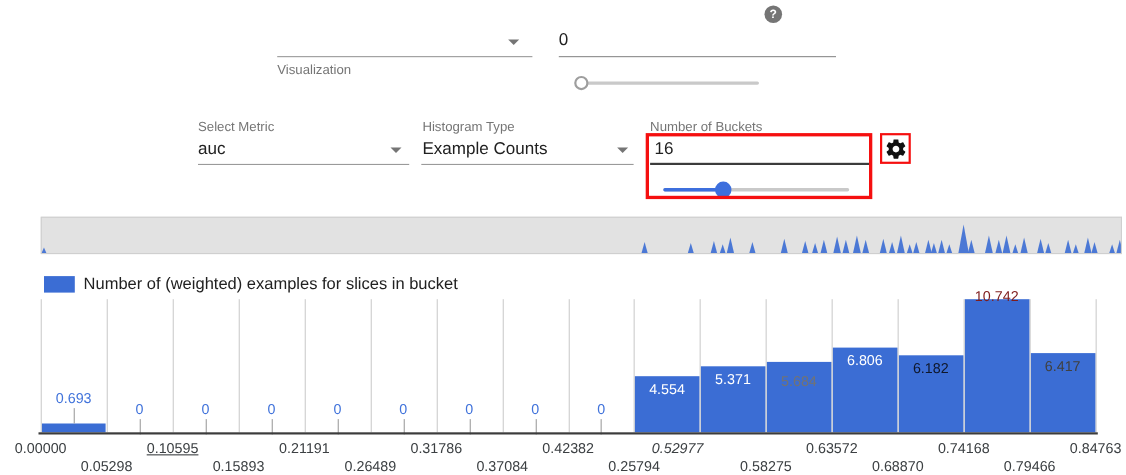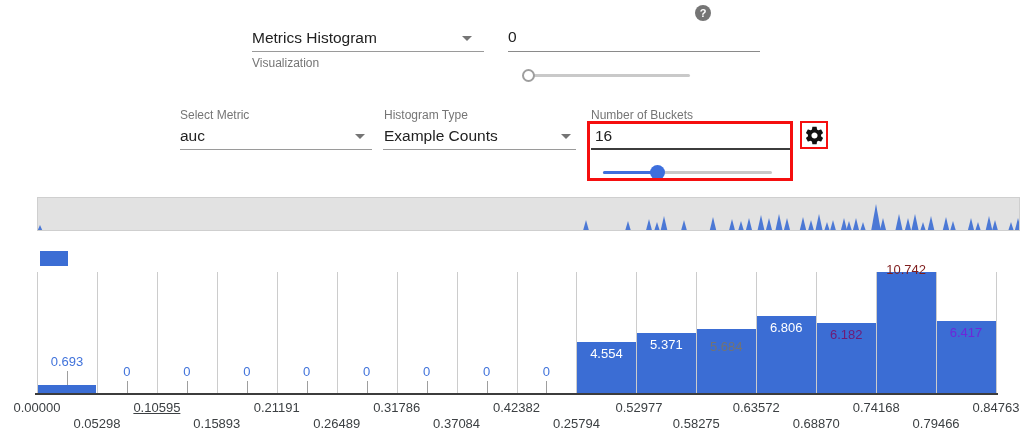--- a/index.html
+++ b/index.html
@@ -32,21 +32,20 @@
   .stem{position:absolute;width:1px;background:#9e9e9e;}
   .axis-line{position:absolute;height:2px;background:#3c3c3c;}
   .x-label{position:absolute;font-size:13px;color:#3c4043;text-align:center;width:80px;white-space:nowrap;}
 </style>
 </head>
 <body>
 
 <div class="stage">
 
   <div class="field-label" style="left:252px;top:10px;margin-top:46px;">Visualization</div>
-  <div class="field-value" style="left:252px;top:29px;">Metrics Histogram</div>
   <div class="dd-arrow" style="left:462px;top:36px;"></div>
   <div class="underline" style="left:252px;top:51px;width:232px;"></div>
 
   <div class="help-icon" style="left:695px;top:5px;">?</div>
   <div class="field-value" style="left:508px;top:28px;">0</div>
   <div class="underline" style="left:508px;top:51px;width:252px;background:#8a8a8a;"></div>
 
   <div>
     <div class="slider-track" style="left:528px;top:74px;width:162px;"></div>
     <div class="thumb" id="thumb1" style="width: 13px; height: 13px; top: 68.5px; background: rgb(255, 255, 255); border: 2px solid rgb(158, 158, 158); box-sizing: border-box; left: 521.5px;"></div>
@@ -118,20 +117,21 @@
         <polygon points="929.96,32 933,20 936.04,32" fill="#3b6dd4" opacity="0.9"></polygon>
         <polygon points="937.44,32 940,24 942.56,32" fill="#3b6dd4" opacity="0.9"></polygon>
         <polygon points="947.72,32 951,18 954.28,32" fill="#3b6dd4" opacity="0.9"></polygon>
         <polygon points="954.2,32 957,22 959.8,32" fill="#3b6dd4" opacity="0.9"></polygon>
         <polygon points="970.44,32 973,24 975.56,32" fill="#3b6dd4" opacity="0.9"></polygon>
         <polygon points="976.96,32 980,20 983.04,32" fill="#3b6dd4" opacity="0.9"></polygon>
       </svg>
   </div>
 
   <div class="legend-swatch" style="left:40px;top:251px;width:28px;height:15px;background:#3b6dd4;"></div>
+  <div class="legend-label" style="left:76px;top:250px;">Number of (weighted) examples for slices in bucket</div>
 
   <div class="abs" id="chart" style="left:0;top:0;width:1024px;height:432px;">
       <div class="bar" style="left: 37.5px; width: 58.94px; top: 385.194px; height: 7.80609px; background: rgb(59, 109, 212);"></div>
       <div class="stem" style="left: 66.97px; top: 371.194px; height: 14px;"></div>
       <div class="bar-label-out" style="left: 26.97px; width: 80px; top: 354.194px; color: rgb(65, 115, 219);">0.693</div>
       <div class="stem" style="left: 126.91px; top: 381px; height: 14px;"></div>
       <div class="bar-label-out" style="left: 86.91px; width: 80px; top: 364px; color: rgb(65, 115, 219);">0</div>
       <div class="stem" style="left: 186.85px; top: 381px; height: 14px;"></div>
       <div class="bar-label-out" style="left: 146.85px; width: 80px; top: 364px; color: rgb(65, 115, 219);">0</div>
       <div class="stem" style="left: 246.79px; top: 381px; height: 14px;"></div>
@@ -148,25 +148,25 @@
       <div class="bar-label-out" style="left: 506.49px; width: 80px; top: 364px; color: rgb(65, 115, 219);">0</div>
       <div class="bar" style="left: 576.96px; width: 58.94px; top: 341.703px; height: 51.2972px; background: rgb(59, 109, 212);"></div>
       <div class="bar-label-in" style="left: 566.43px; width: 80px; top: 345.703px; color: rgb(255, 255, 255);">4.554</div>
       <div class="bar" style="left: 636.9px; width: 58.94px; top: 332.5px; height: 60.5px; background: rgb(59, 109, 212);"></div>
       <div class="bar-label-in" style="left: 626.37px; width: 80px; top: 336.5px; color: rgb(255, 255, 255);">5.371</div>
       <div class="bar" style="left: 696.84px; width: 58.94px; top: 328.974px; height: 64.0257px; background: rgb(59, 109, 212);"></div>
       <div class="bar-label-in" style="left: 686.31px; width: 80px; top: 339px; color: #737373;">5.684</div>
       <div class="bar" style="left: 756.78px; width: 58.94px; top: 316.336px; height: 76.6641px; background: rgb(59, 109, 212);"></div>
       <div class="bar-label-in" style="left: 746.25px; width: 80px; top: 320.336px; color: rgb(255, 255, 255);">6.806</div>
       <div class="bar" style="left: 816.72px; width: 58.94px; top: 323.365px; height: 69.6353px; background: rgb(59, 109, 212);"></div>
-      <div class="bar-label-in" style="left: 806.19px; width: 80px; top: 327.365px; color: #701a75;">6.182</div>
+      <div class="bar-label-in" style="left: 806.19px; width: 80px; top: 327.365px; color: #0f172a;">6.182</div>
       <div class="bar" style="left: 876.66px; width: 58.94px; top: 272px; height: 121px; background: rgb(59, 109, 212);"></div>
       <div class="bar-label-in" style="left: 866.13px; width: 80px; top: 262px; color: #7f1d1d;">10.742</div>
       <div class="bar" style="left: 936.6px; width: 58.94px; top: 320.718px; height: 72.2823px; background: rgb(59, 109, 212);"></div>
-      <div class="bar-label-in" style="left: 926.07px; width: 80px; top: 324.718px; color: #6d28d9;">6.417</div>
+      <div class="bar-label-in" style="left: 926.07px; width: 80px; top: 324.718px; color: #404040;">6.417</div>
       <div class="gridline" style="left: 37px; top: 272px; height: 121px;"></div>
       <div class="gridline" style="left: 96.94px; top: 272px; height: 121px;"></div>
       <div class="gridline" style="left: 156.88px; top: 272px; height: 121px;"></div>
       <div class="gridline" style="left: 216.82px; top: 272px; height: 121px;"></div>
       <div class="gridline" style="left: 276.76px; top: 272px; height: 121px;"></div>
       <div class="gridline" style="left: 336.7px; top: 272px; height: 121px;"></div>
       <div class="gridline" style="left: 396.64px; top: 272px; height: 121px;"></div>
       <div class="gridline" style="left: 456.58px; top: 272px; height: 121px;"></div>
       <div class="gridline" style="left: 516.52px; top: 272px; height: 121px;"></div>
       <div class="gridline" style="left: 576.46px; top: 272px; height: 121px;"></div>
@@ -181,21 +181,21 @@
       <div class="x-label" style="left: -3px; top: 400px;">0.00000</div>
       <div class="x-label" style="left: 56.94px; top: 416px;">0.05298</div>
       <div class="x-label" style="left: 116.88px; top: 400px; text-decoration: underline;">0.10595</div>
       <div class="x-label" style="left: 176.82px; top: 416px;">0.15893</div>
       <div class="x-label" style="left: 236.76px; top: 400px;">0.21191</div>
       <div class="x-label" style="left: 296.7px; top: 416px;">0.26489</div>
       <div class="x-label" style="left: 356.64px; top: 400px;">0.31786</div>
       <div class="x-label" style="left: 416.58px; top: 416px;">0.37084</div>
       <div class="x-label" style="left: 476.52px; top: 400px;">0.42382</div>
       <div class="x-label" style="left: 536.46px; top: 416px;">0.25794</div>
-      <div class="x-label" style="left: 599px; top: 400px;">0.52977</div>
+      <div class="x-label" style="left: 576px; top: 400px; font-style: italic;">0.52977</div>
       <div class="x-label" style="left: 656.34px; top: 416px;">0.58275</div>
       <div class="x-label" style="left: 716.28px; top: 400px;">0.63572</div>
       <div class="x-label" style="left: 776.22px; top: 416px;">0.68870</div>
       <div class="x-label" style="left: 836.16px; top: 400px;">0.74168</div>
       <div class="x-label" style="left: 896.1px; top: 416px;">0.79466</div>
       <div class="x-label" style="left: 956.04px; top: 400px;">0.84763</div>
     </div>
 
 </div>
 

